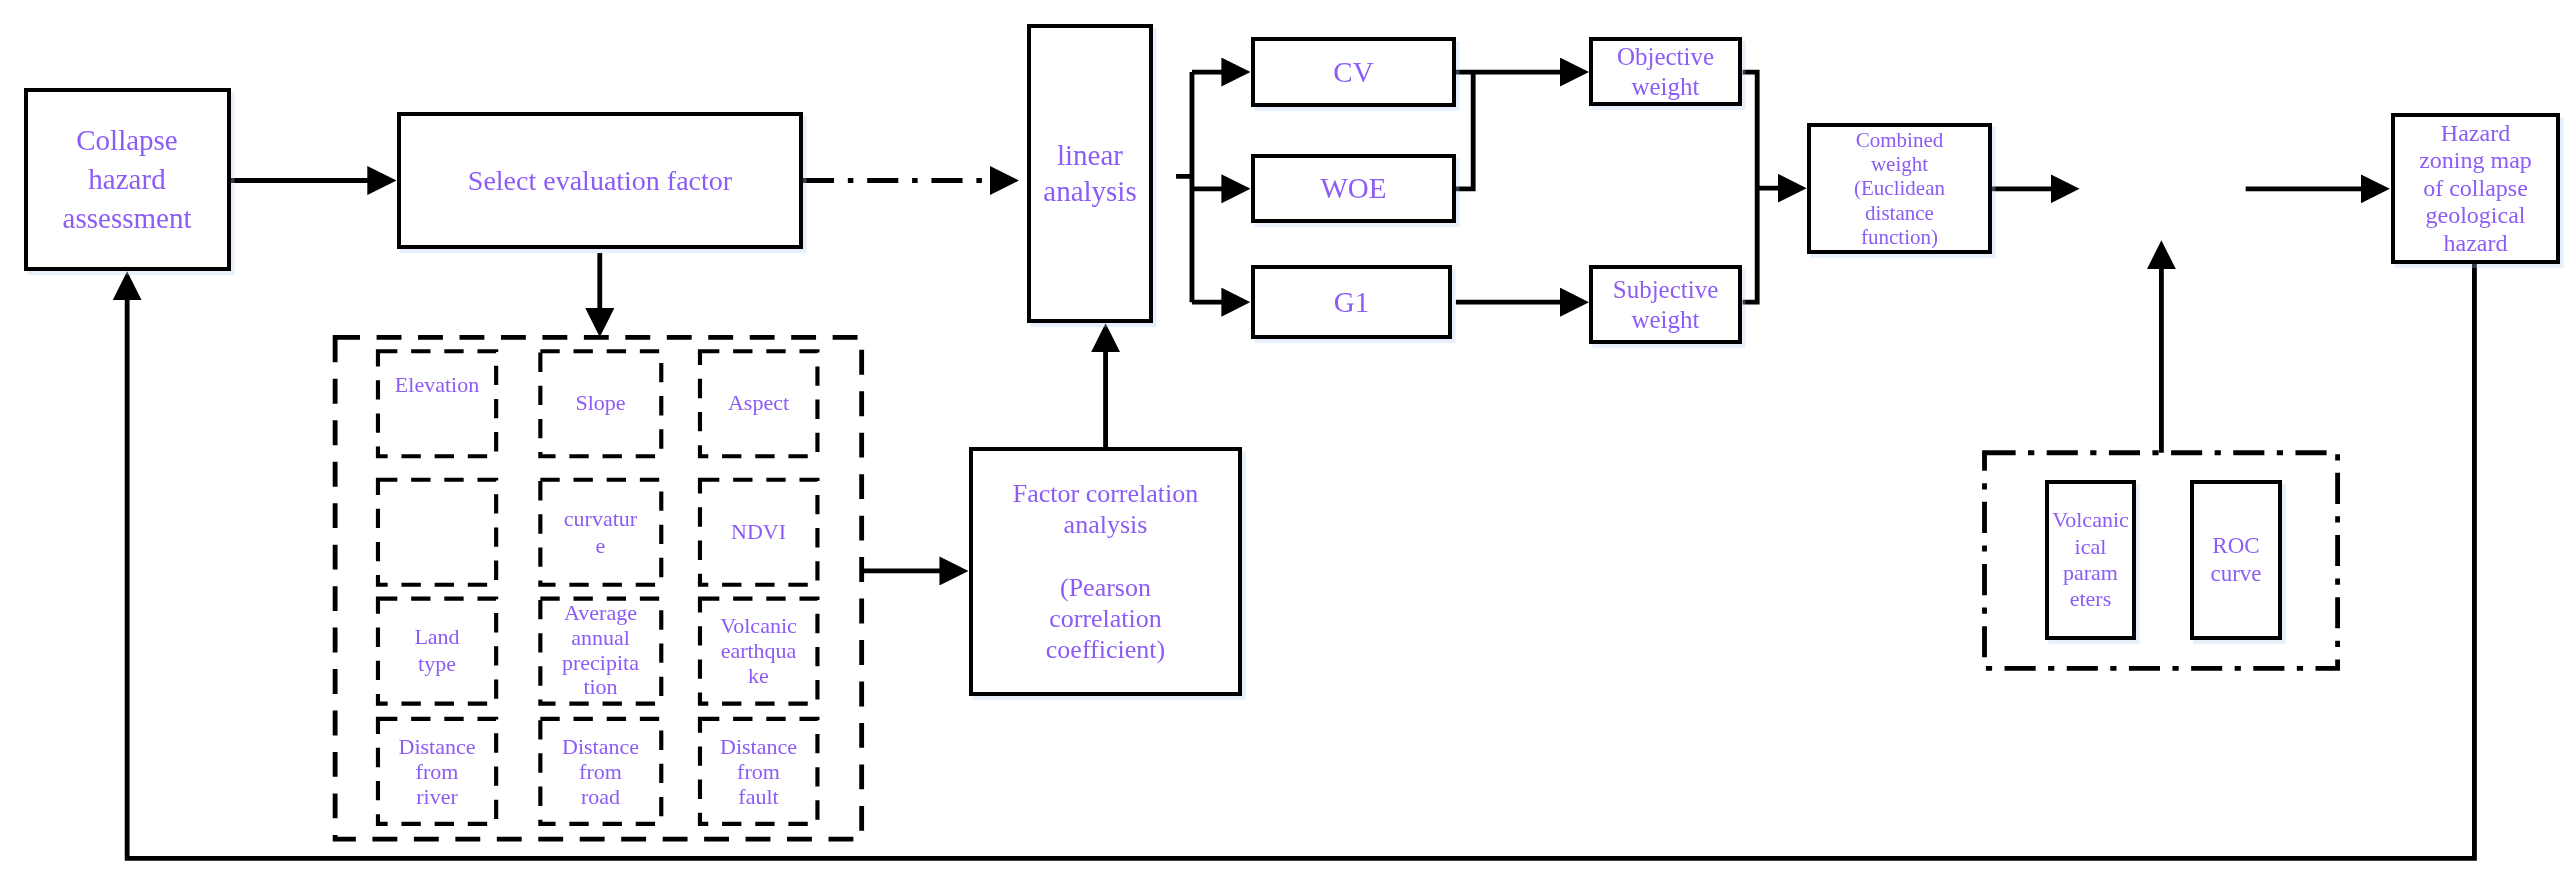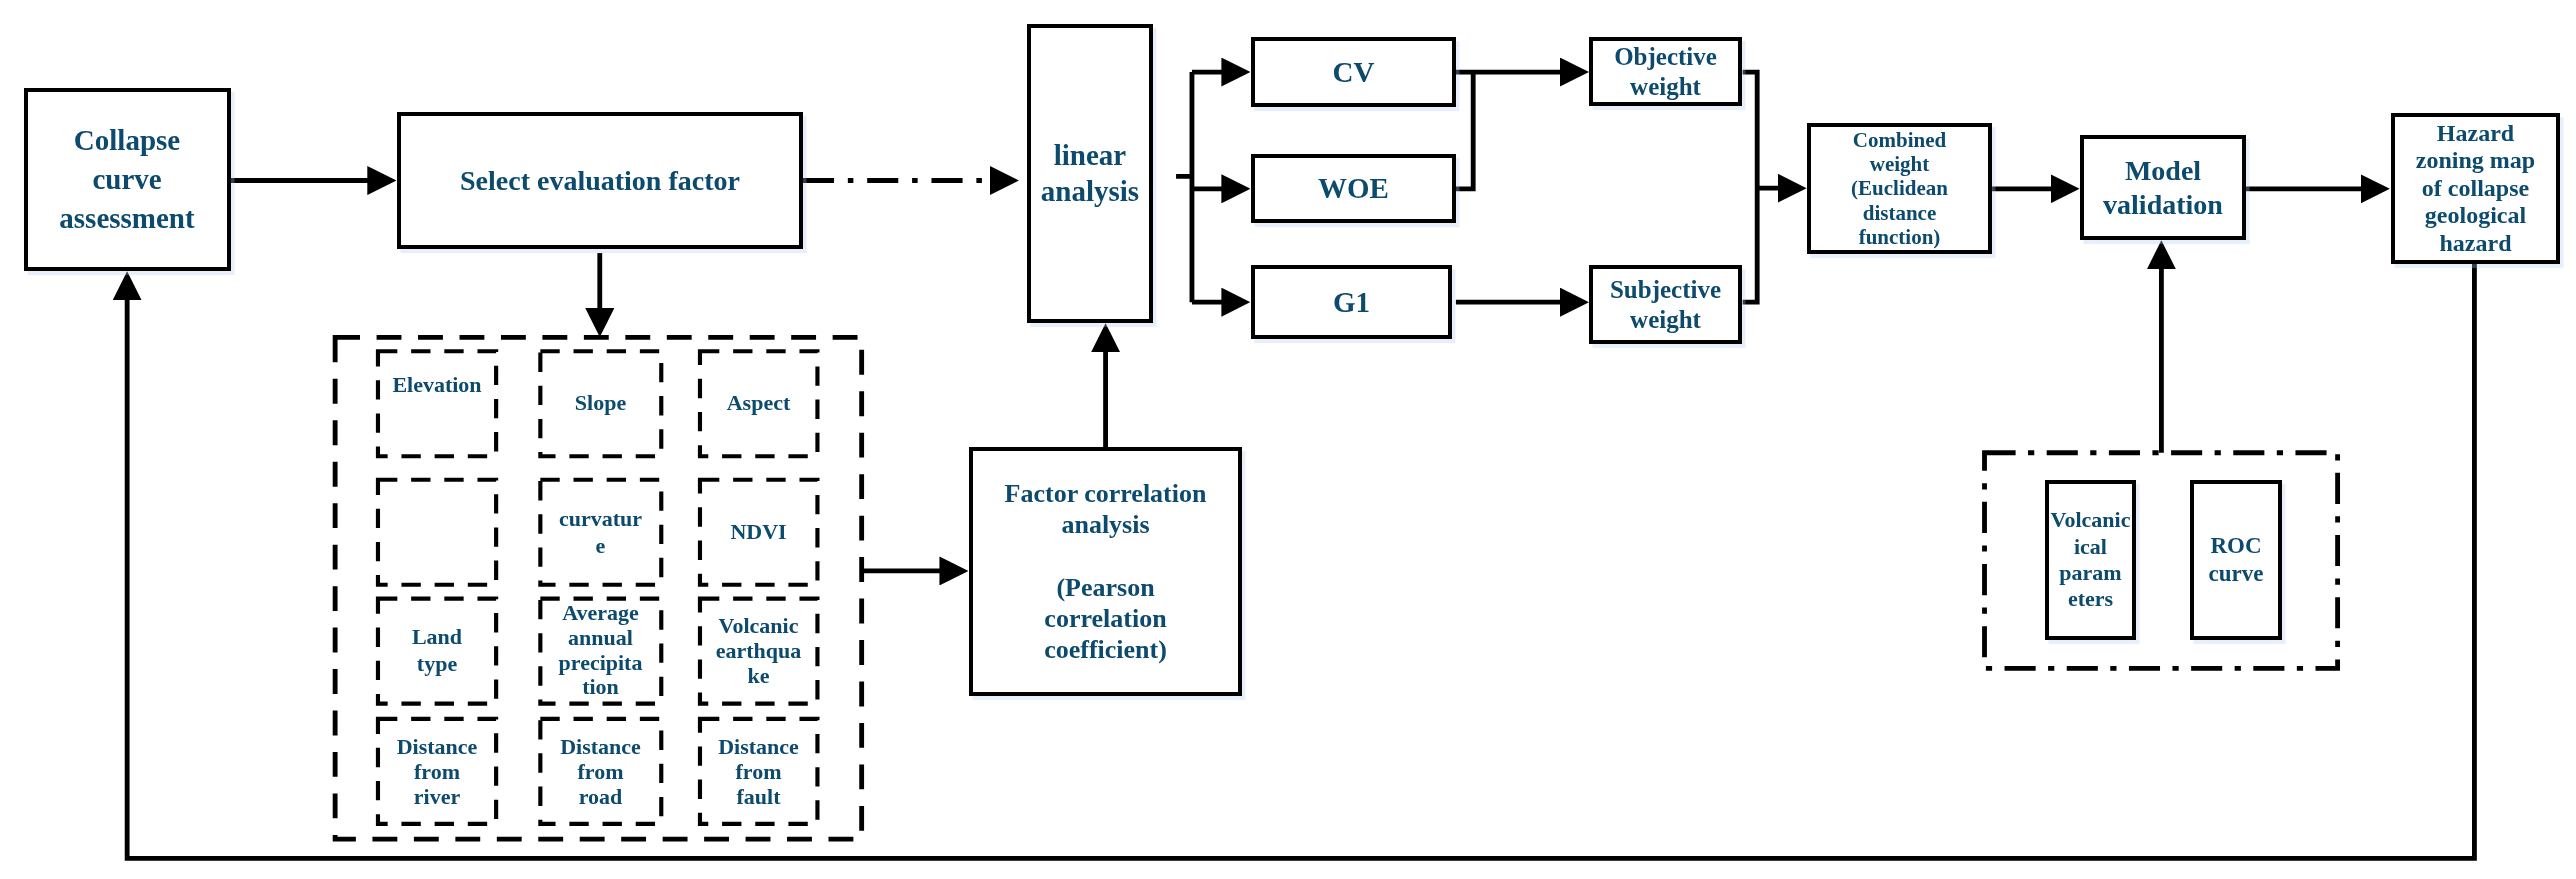--- a/index.html
+++ b/index.html
@@ -27,22 +27,22 @@
     border: 4.8px solid #000000;
     background: #ffffff;
     display: flex;
     align-items: center;
     justify-content: center;
     text-align: center;
     box-shadow: 3.5px 4.1px 0 rgba(176, 203, 238, 0.30);
   }
   .node .lbl, .factor-cell .lbl {
     white-space: pre-line;
-    font-weight: bold;
-    color: #0c4a6e;
+    font-weight: normal;
+    color: #8b5cf6;
     line-height: 1.2;
   }
   .factor-cell {
     position: absolute;
     box-sizing: border-box;
     display: flex;
     align-items: center;
     justify-content: center;
     text-align: center;
     background: transparent;
@@ -115,21 +115,21 @@
       <path d="M1600 647 V480" marker-end="url(#arr)"></path>
 
       <path d="M3128 655 V360" marker-end="url(#arr)"></path>
 
       <path d="M3581 381 V1242 H184 V405" marker-end="url(#arr)"></path>
     </g>
   </svg>
 
   <div class="node" style="left:23.5px; top:88px; width:207px; height:183px;">
     <span class="lbl fs42 lh135">Collapse
-curve
+hazard
 assessment</span>
   </div>
 
   <div class="node" style="left:397px; top:112px; width:406px; height:137px;">
     <span class="lbl fs40">Select evaluation factor</span>
   </div>
 
   <div class="node" style="left:1027px; top:23.5px; width:126px; height:299px;">
     <span class="lbl fs42 lh125">linear
 analysis</span>
@@ -158,24 +158,20 @@
   </div>
 
   <div class="node" style="left:1807px; top:123px; width:185px; height:131px;">
     <span class="lbl fs30" style="line-height:1.16;">Combined
 weight
 (Euclidean
 distance
 function)</span>
   </div>
 
-  <div class="node" style="left:2080px; top:135px; width:166px; height:105px;">
-    <span class="lbl fs40">Model
-validation</span>
-  </div>
 
   <div class="node" style="left:2391px; top:113px; width:169px; height:151px;">
     <span class="lbl fs35" style="line-height:1.15;">Hazard
 zoning map
 of collapse
 geological
 hazard</span>
   </div>
 
   <div class="node" style="left:969px; top:447px; width:273px; height:249px;">

